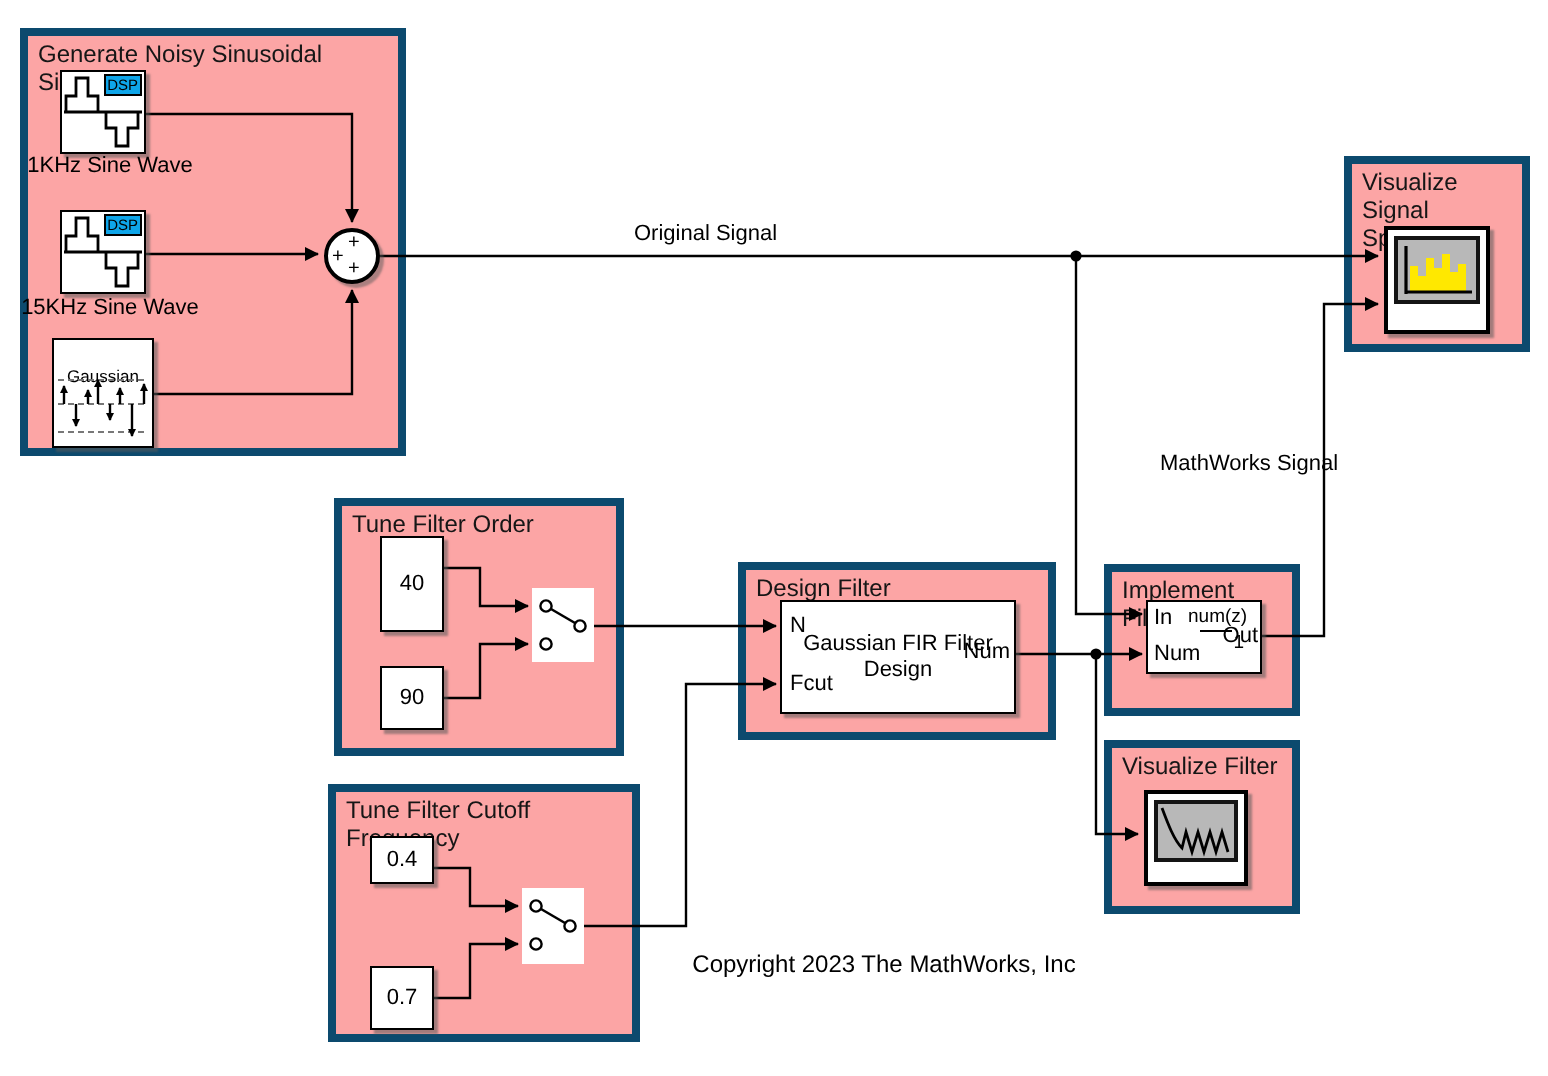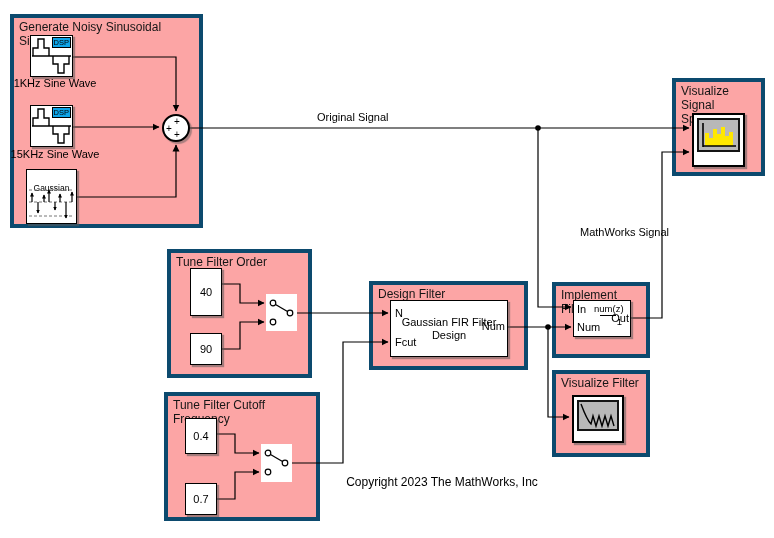--- a/index.html
+++ b/index.html
@@ -169,21 +169,21 @@
     <svg width="31" height="37" viewBox="0 0 31 37">
       <line x1="9.5" y1="10.5" x2="21.5" y2="17.5" stroke="#000" stroke-width="1.3"></line>
       <g stroke="#000" stroke-width="1.2" fill="#fff">
         <circle cx="7" cy="9" r="2.8"></circle>
         <circle cx="7" cy="28" r="2.8"></circle>
         <circle cx="24" cy="19" r="2.8"></circle>
       </g>
     </svg>
   </div>
 
-  <div class="block const" style="left:185px;top:418px;width:32px;height:36px;">
+  <div class="block const" style="left:185px;top:418px;width:32px;height:24px;">
     <span>0.4</span>
   </div>
   <div class="block const" style="left:185px;top:483px;width:32px;height:32px;">
     <span>0.7</span>
   </div>
   <div class="switch" style="left:261px;top:444px;width:31px;height:38px;">
     <svg width="31" height="38" viewBox="0 0 31 38">
       <line x1="9.5" y1="10.5" x2="21.5" y2="17.5" stroke="#000" stroke-width="1.3"></line>
       <g stroke="#000" stroke-width="1.2" fill="#fff">
         <circle cx="7" cy="9" r="2.8"></circle>

